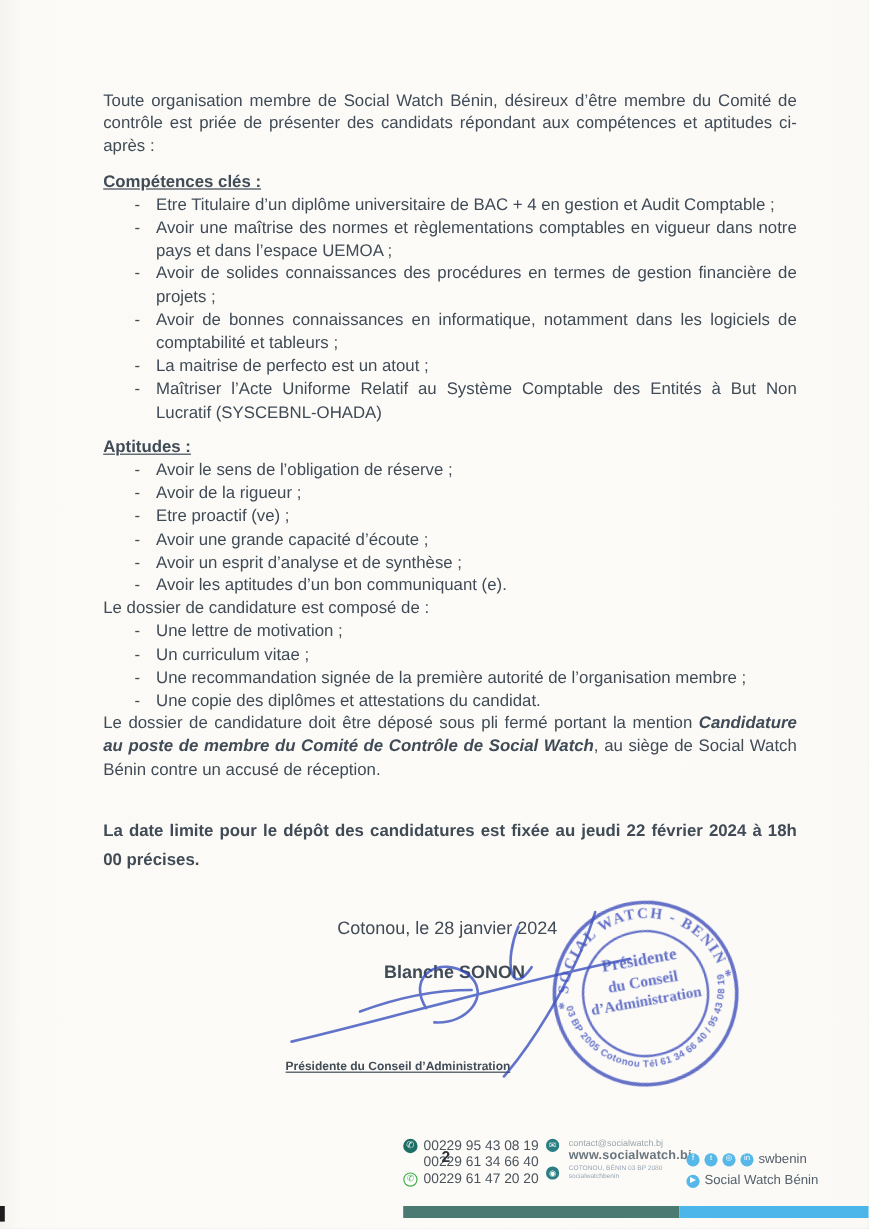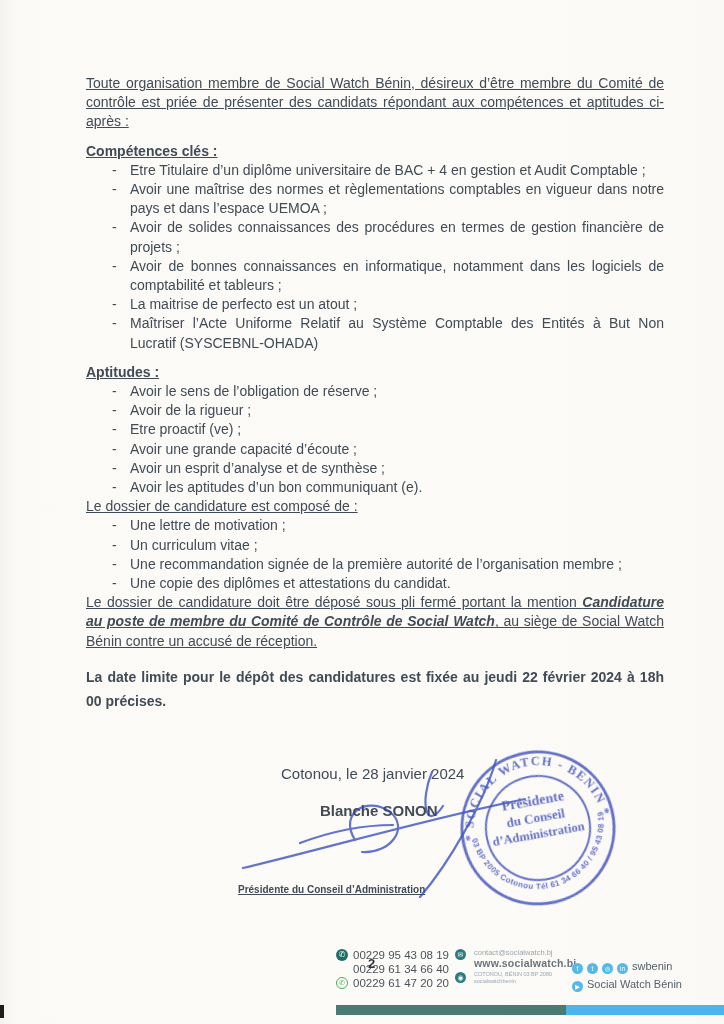--- a/index.html
+++ b/index.html
@@ -5,28 +5,28 @@
   html,body{margin:0;padding:0;background:#e8e8e6;}
   .page{
     position:relative;width:724px;height:1024px;margin:0 auto;overflow:hidden;
     background:linear-gradient(90deg,#f4f3ef 0px,#fbfaf7 16px,#fcfbf8 60%,#faf9f6 100%);
     font-family:"Liberation Sans",sans-serif;color:#404b56;
   }
   .content{
     position:absolute;left:86px;top:74px;width:578px;
     font-size:14px;line-height:19.2px;text-align:justify;
   }
-  .para{margin:0;text-decoration:underline;}
+  .para{margin:0;}
   .heading{margin:10px 0 0 0;text-align:left;}
   .heading span{font-weight:bold;text-decoration:underline;}
   ul.blist{list-style:none;margin:0;padding:0;}
   ul.blist li{position:relative;padding-left:44px;}
   ul.blist .dash{position:absolute;left:26px;}
   .gap12{}
-  .deadline{margin:14px 0 0 0;font-weight:bold;line-height:24px;}
+  .deadline{margin:29px 0 0 0;font-weight:bold;line-height:24px;}
   .dateline{position:absolute;left:281px;top:750px;font-size:15px;}
   .signatory{position:absolute;left:320px;top:787px;font-size:15px;font-weight:bold;}
   .sig-title{position:absolute;left:238px;top:874px;font-size:10px;font-weight:bold;text-decoration:underline;}
   
   .stamp{
     position:absolute;left:458px;top:748px;width:160px;height:160px;
     transform:rotate(-13deg);opacity:.82;filter:blur(.3px);pointer-events:none;
   }
   .stamp svg{position:absolute;left:0;top:0;}
   .stamp-center{
@@ -47,21 +47,21 @@
   .ic-wa{width:12px;height:12px;background:#fff;border:1.5px solid #43b14a;color:#43b14a;font-size:7px;box-sizing:border-box;}
   .ic-spacer{width:12px;height:12px;}
   .page-number{position:absolute;left:368px;top:956px;font-size:13px;font-weight:bold;color:#2e3338;}
   .footer-center{position:absolute;left:455px;top:948px;color:#8d9aa0;}
   .footer-center .row{display:flex;align-items:flex-start;gap:8px;margin-bottom:2px;}
   .ic-mail,.ic-pin{width:11px;height:11px;background:#2a7d82;font-size:7px;margin-top:1px;}
   .fc-email{font-size:7.5px;color:#9aa6ab;}
   .fc-site{font-size:10.5px;color:#69757d;font-weight:bold;letter-spacing:.2px;}
   .fc-addr{font-size:5.5px;line-height:6.5px;color:#98a6b5;filter:blur(.4px);}
   .footer-social{position:absolute;left:572px;top:958px;font-size:11px;color:#55606a;line-height:16px;}
-  .footer-social .row{display:flex;align-items:flex-end;gap:4px;margin-bottom:2px;}
+  .footer-social .row{display:flex;align-items:center;gap:4px;margin-bottom:2px;}
   .ic-soc{width:11px;height:11px;background:#55b8e9;font-size:6.5px;}
   
   .bar-teal{position:absolute;left:336px;top:1005px;width:230px;height:10px;background:#4a7a72;}
   .bar-blue{position:absolute;left:566px;top:1005px;width:158px;height:10px;background:#4cb6ea;}
   .corner-speck{position:absolute;left:0;top:1005px;width:4px;height:13px;background:#1d1d1d;}
 </style>
 </head>
 <body>
 
 <div class="page">

